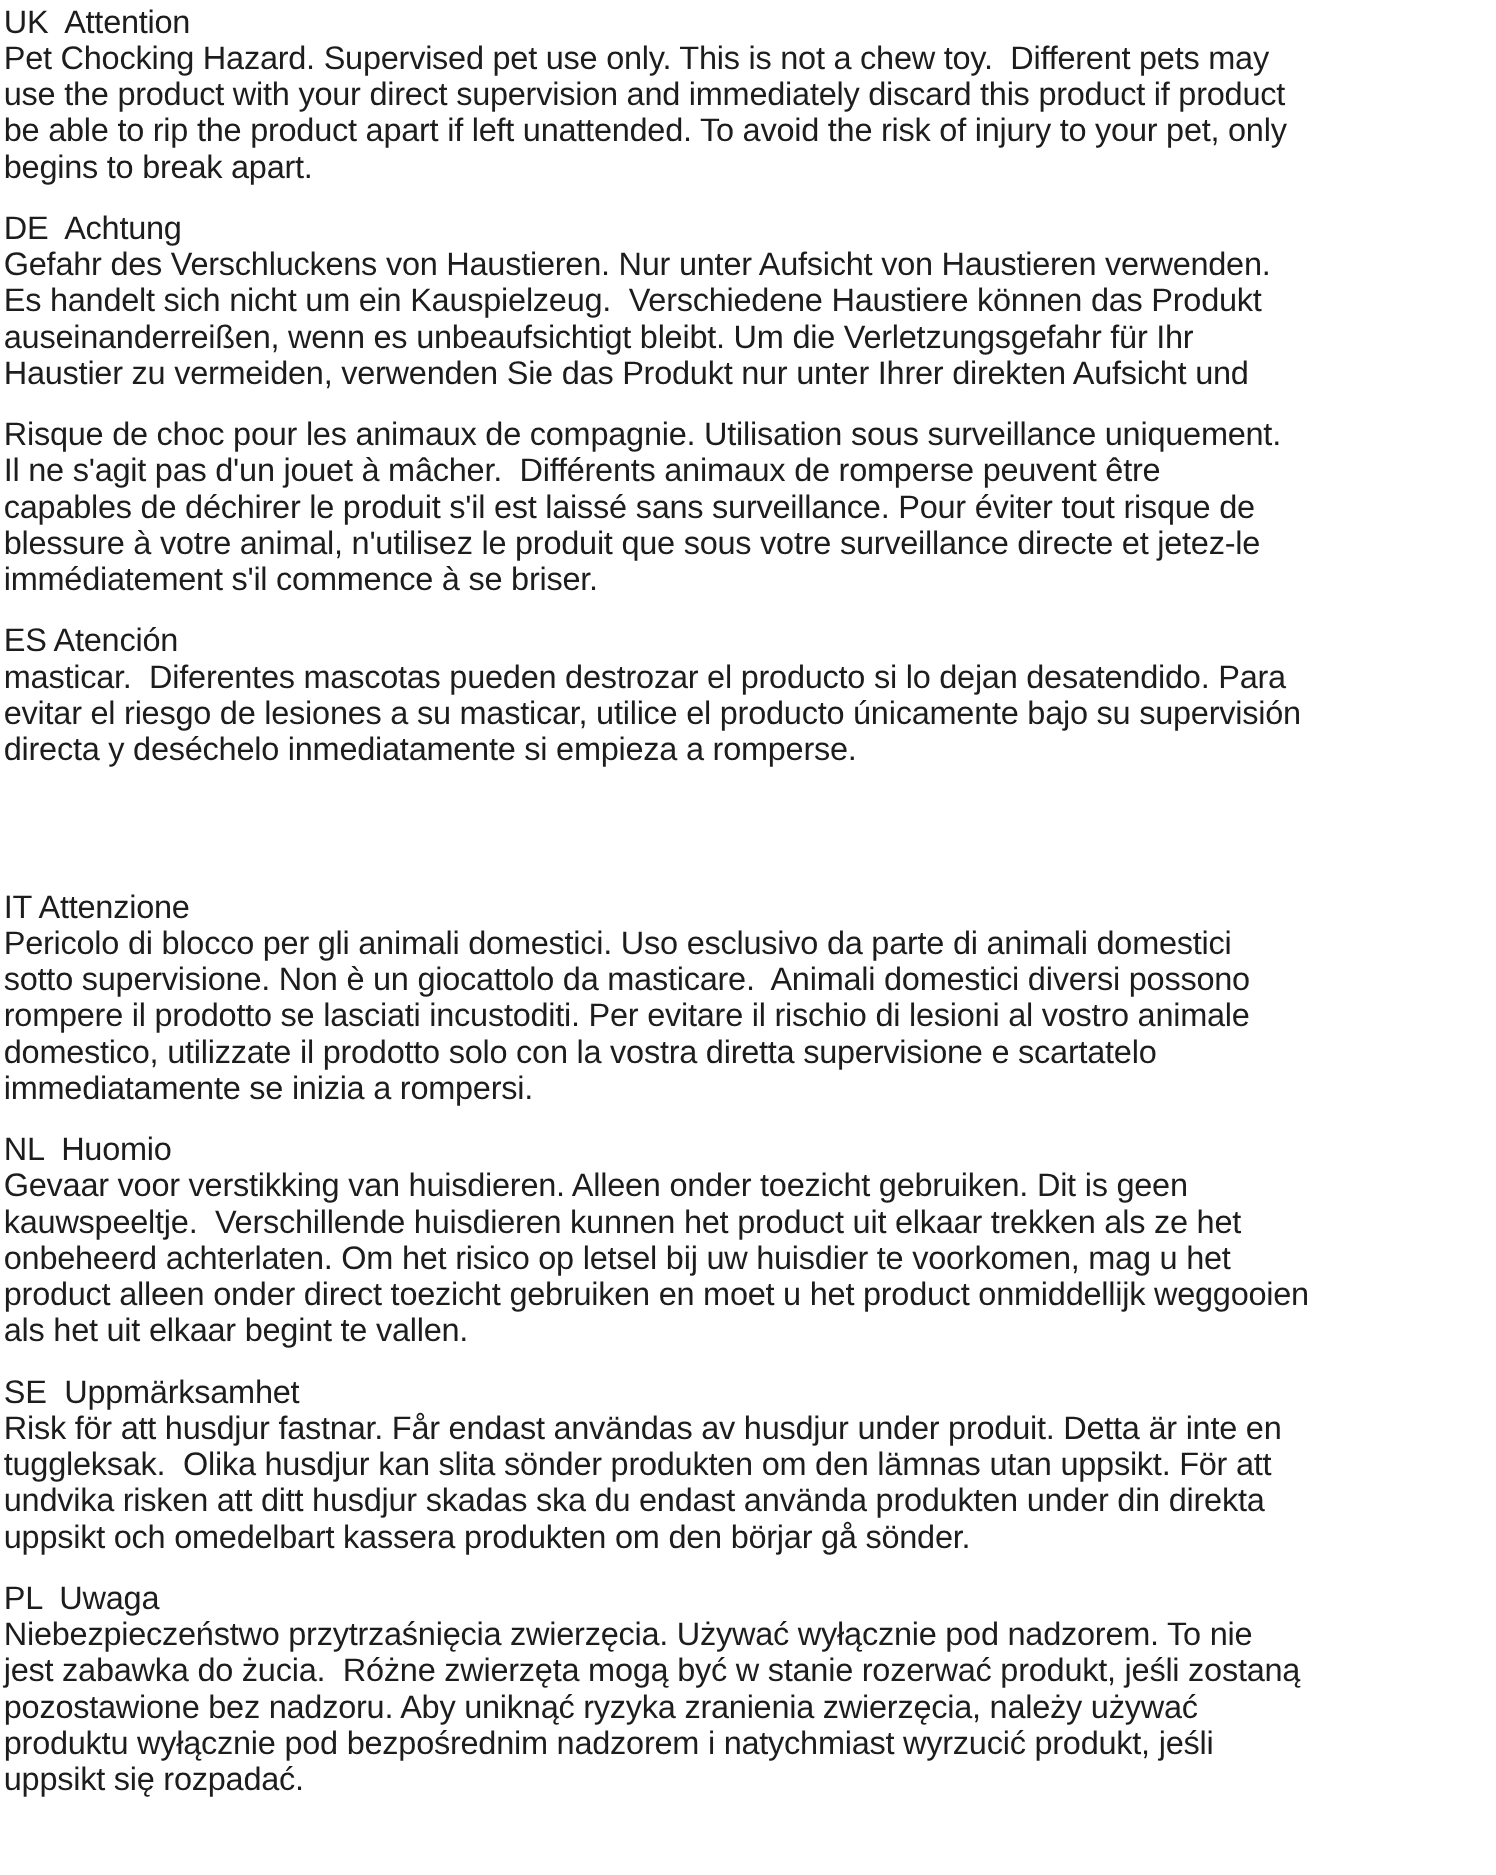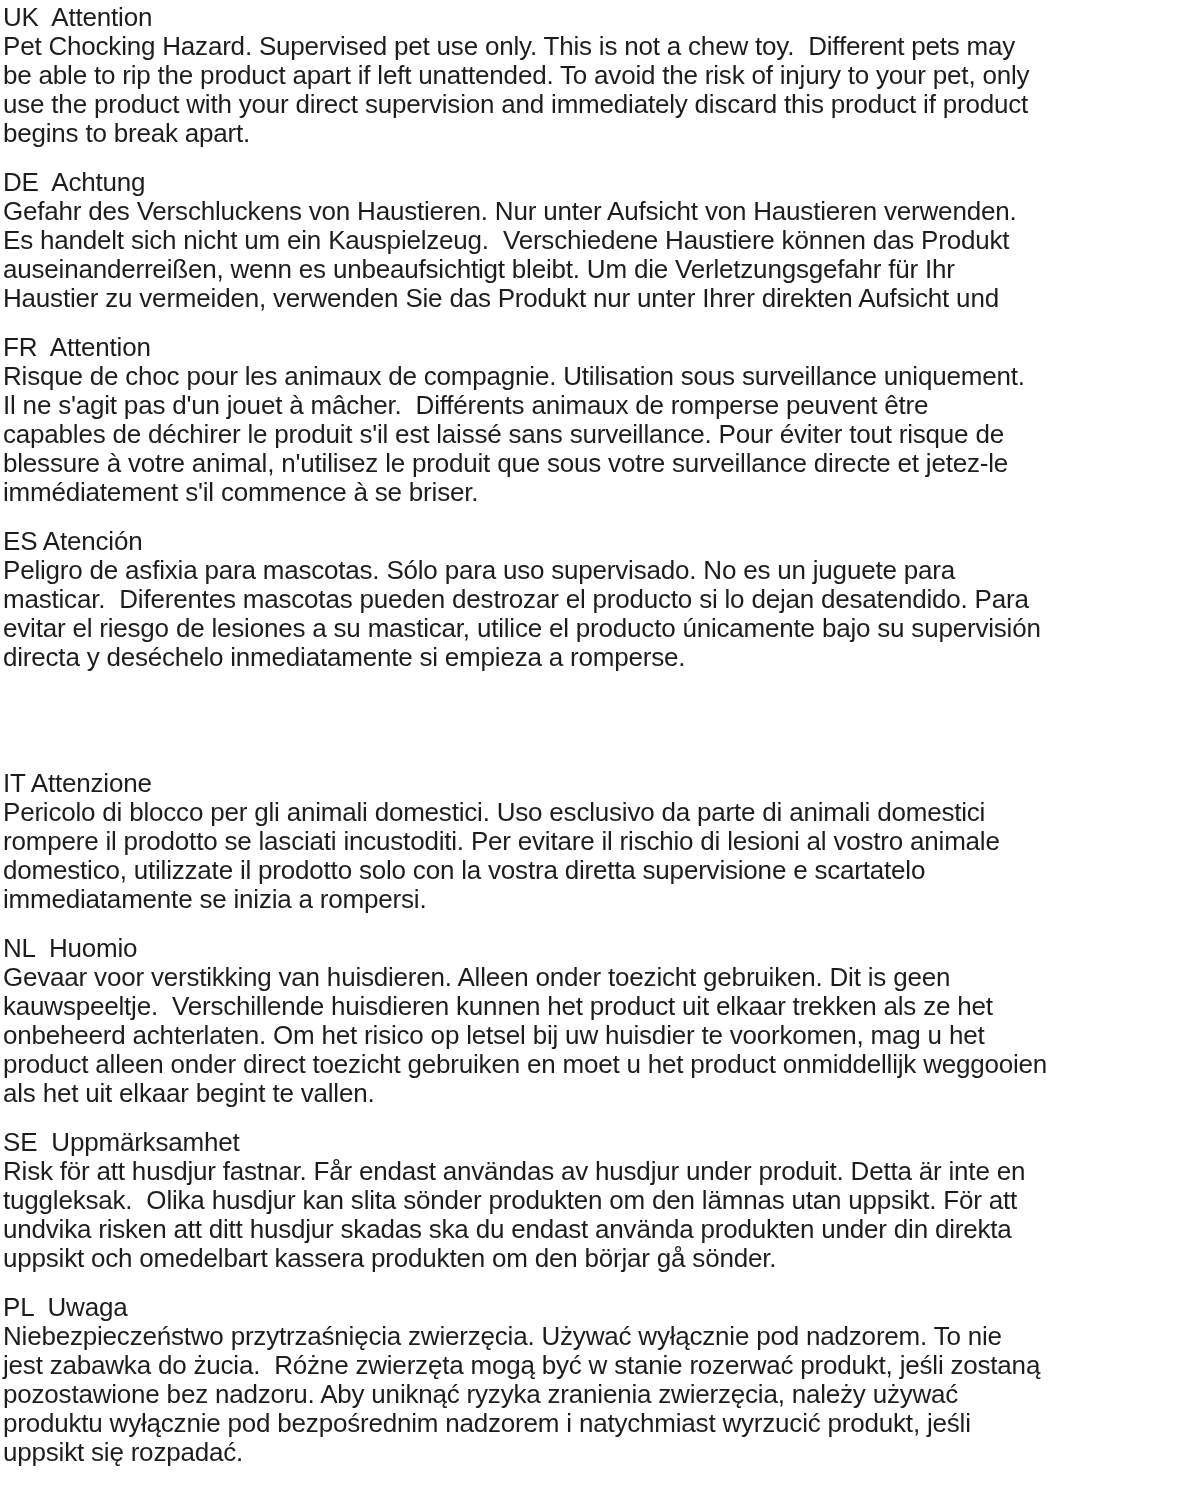--- a/index.html
+++ b/index.html
@@ -33,53 +33,52 @@
   }
 </style>
 </head>
 <body style="background: rgb(255, 255, 255); color: rgb(29, 29, 29);">
 
 <main>
 
   <section class="warning-section">
     <div class="heading">UK  Attention</div>
     <div class="line">Pet Chocking Hazard. Supervised pet use only. This is not a chew toy.  Different pets may</div>
+    <div class="line">use the product with your direct supervision and immediately discard this product if product</div>
     <div class="line">be able to rip the product apart if left unattended. To avoid the risk of injury to your pet, only</div>
-    <div class="line">use the product with your direct supervision and immediately discard this product if product</div>
     <div class="line">begins to break apart.</div>
   </section>
 
   <section class="warning-section">
     <div class="heading">DE  Achtung</div>
     <div class="line">Gefahr des Verschluckens von Haustieren. Nur unter Aufsicht von Haustieren verwenden.</div>
     <div class="line">Es handelt sich nicht um ein Kauspielzeug.  Verschiedene Haustiere können das Produkt</div>
     <div class="line">auseinanderreißen, wenn es unbeaufsichtigt bleibt. Um die Verletzungsgefahr für Ihr</div>
     <div class="line">Haustier zu vermeiden, verwenden Sie das Produkt nur unter Ihrer direkten Aufsicht und</div>
   </section>
 
   <section class="warning-section">
-    <div class="heading">FR  Attention</div>
     <div class="line">Risque de choc pour les animaux de compagnie. Utilisation sous surveillance uniquement.</div>
     <div class="line">Il ne s'agit pas d'un jouet à mâcher.  Différents animaux de romperse peuvent être</div>
     <div class="line">capables de déchirer le produit s'il est laissé sans surveillance. Pour éviter tout risque de</div>
     <div class="line">blessure à votre animal, n'utilisez le produit que sous votre surveillance directe et jetez-le</div>
     <div class="line">immédiatement s'il commence à se briser.</div>
   </section>
 
   <section class="warning-section gap-large">
     <div class="heading">ES Atención</div>
-    <div class="line">Peligro de asfixia para mascotas. Sólo para uso supervisado. No es un juguete para</div>
     <div class="line">masticar.  Diferentes mascotas pueden destrozar el producto si lo dejan desatendido. Para</div>
     <div class="line">evitar el riesgo de lesiones a su masticar, utilice el producto únicamente bajo su supervisión</div>
     <div class="line">directa y deséchelo inmediatamente si empieza a romperse.</div>
   </section>
 
   <section class="warning-section">
     <div class="heading">IT Attenzione</div>
     <div class="line">Pericolo di blocco per gli animali domestici. Uso esclusivo da parte di animali domestici</div>
+    <div class="line">sotto supervisione. Non è un giocattolo da masticare.  Animali domestici diversi possono</div>
     <div class="line">rompere il prodotto se lasciati incustoditi. Per evitare il rischio di lesioni al vostro animale</div>
     <div class="line">domestico, utilizzate il prodotto solo con la vostra diretta supervisione e scartatelo</div>
     <div class="line">immediatamente se inizia a rompersi.</div>
   </section>
 
   <section class="warning-section">
     <div class="heading">NL  Huomio</div>
     <div class="line">Gevaar voor verstikking van huisdieren. Alleen onder toezicht gebruiken. Dit is geen</div>
     <div class="line">kauwspeeltje.  Verschillende huisdieren kunnen het product uit elkaar trekken als ze het</div>
     <div class="line">onbeheerd achterlaten. Om het risico op letsel bij uw huisdier te voorkomen, mag u het</div>

